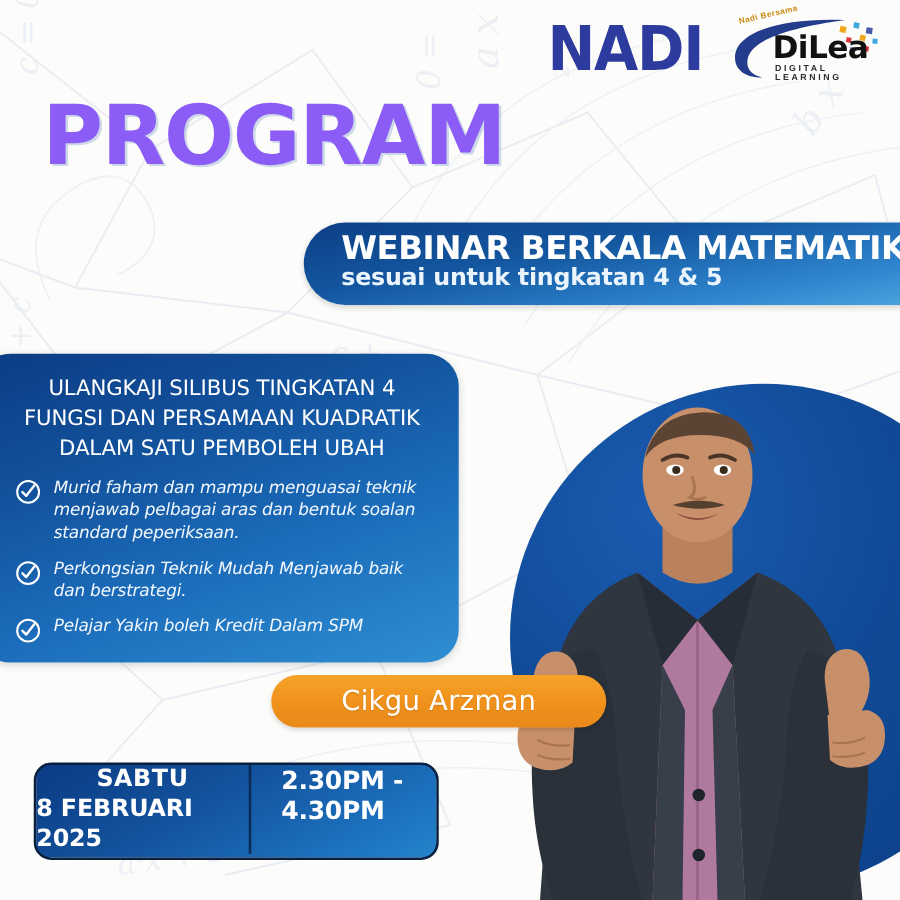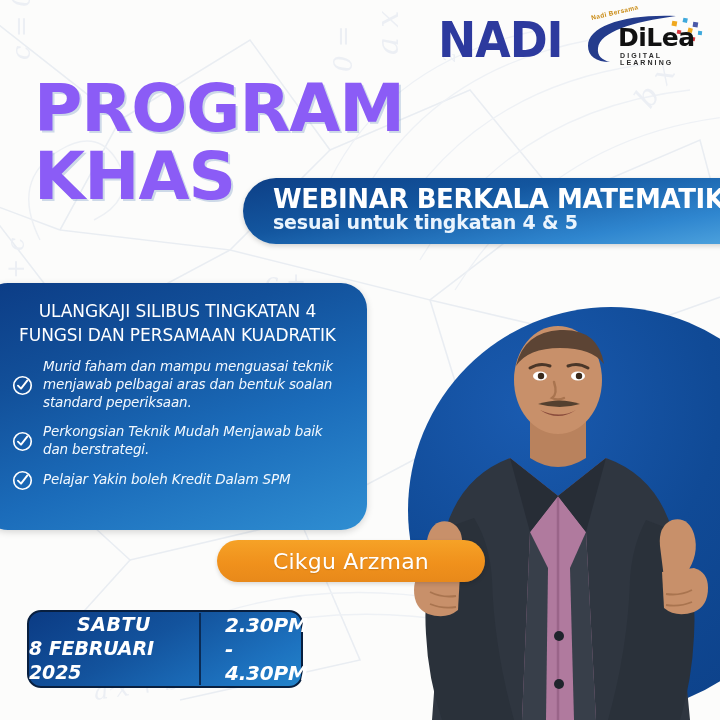--- a/index.html
+++ b/index.html
@@ -94,21 +94,21 @@
     padding:16px 18px 10px 30px;
   }
   .panel-heading {
     text-align:center; color:#ffffff;
     font-family:"DejaVu Sans", sans-serif;
     font-size:17px; line-height:1.42; letter-spacing:-.1px;
     margin-left:-6px;
   }
   .panel-heading div { white-space:nowrap; }
   .bullets { margin-top:11px; }
-  .bullet { display:flex; align-items:center; gap:10px; margin-bottom:11px; }
+  .bullet { display:flex; align-items:flex-start; gap:10px; margin-bottom:11px; }
   .bullet:last-child { margin-bottom:0; }
   .check-icon { flex:0 0 auto; width:21px; height:21px; margin-top:1px; }
   .bullet-text {
     font-family:"DejaVu Sans", sans-serif;
     font-style:italic; font-size:13.5px; color:#f2f8fe;
     line-height:1.32; letter-spacing:-.15px;
   }
   
   .speaker-pill {
     position:absolute; left:217px; top:540px; width:268px; height:42px;
@@ -117,25 +117,25 @@
     display:flex; align-items:center; justify-content:center;
     box-shadow:0 2px 4px rgba(0,0,0,.14);
   }
   .speaker-pill span {
     font-family:"DejaVu Sans", sans-serif;
     font-size:22px; color:#ffffff; letter-spacing:.2px;
     text-shadow:0 1px 1px rgba(170,100,10,.45);
   }
   
   .datetime-box {
-    position:absolute; left:27px; top:610px; width:276px; height:78px;
+    position:absolute; left:27px; top:610px; width:324px; height:78px;
     border-radius:14px;
     background:linear-gradient(150deg,#0b3b84 0%,#13539d 42%,#1d72bf 80%,#2384cb 100%);
     border:2px solid #081f3f;
-    display:flex; align-items:center;font-style:italic;
+    display:flex; align-items:flex-start;
   }
   .dt-left {
     flex:0 0 172px; display:flex; flex-direction:column;
     align-items:center; justify-content:center;
     border-right:2px solid #0a2b55;
   }
   .dt-right { flex:1; display:flex; align-items:center; justify-content:center;padding-left:24px; }
   .dt-day {
     font-family:"DejaVu Sans", sans-serif;
     font-size:19px; font-weight:bold; color:#ffffff; letter-spacing:.5px;
@@ -217,21 +217,20 @@
         </g>
       </svg>
       <div class="dilea-tag">Nadi Bersama</div>
       <div class="dilea-word">DiLea</div>
       <div class="dilea-sub">DIGITAL LEARNING</div>
     </div>
   </div>
 
   <div class="headline">
     <span class="l1">PROGRAM</span>
-    <span class="l2">KHAS</span>
   </div>
 
   <div class="webinar-banner">
     <div class="webinar-title">WEBINAR BERKALA MATEMATIK</div>
     <div class="webinar-sub">sesuai untuk tingkatan 4 &amp; 5</div>
   </div>
 
   <div class="speaker-circle"></div>
 
   <div class="speaker-photo">
@@ -281,20 +280,21 @@
         <path d="M294 272 q-12 6 -26 4" stroke="#a9744f" stroke-width="1.8" fill="none"></path>
         <path d="M294 284 q-12 5 -26 3" stroke="#a9744f" stroke-width="1.8" fill="none"></path>
       </g>
     </svg>
   </div>
 
   <div class="content-panel">
     <div class="panel-heading">
       <div>ULANGKAJI SILIBUS TINGKATAN 4</div>
       <div>FUNGSI DAN PERSAMAAN KUADRATIK</div>
+      <div>DALAM SATU PEMBOLEH UBAH</div>
     </div>
     <div class="bullets">
       <div class="bullet">
         <span class="check-icon">
           <svg width="21" height="21" viewBox="0 0 24 24" xmlns="http://www.w3.org/2000/svg">
             <circle cx="12" cy="12" r="10" fill="none" stroke="#ffffff" stroke-width="1.9"></circle>
             <path d="M6.8 12.2 L10.3 15.6 L17.6 6.2" fill="none" stroke="#ffffff" stroke-width="2.2" stroke-linecap="round" stroke-linejoin="round"></path>
           </svg>
         </span>
         <span class="bullet-text">Murid faham dan mampu menguasai teknik menjawab pelbagai aras dan bentuk soalan standard peperiksaan.</span>

